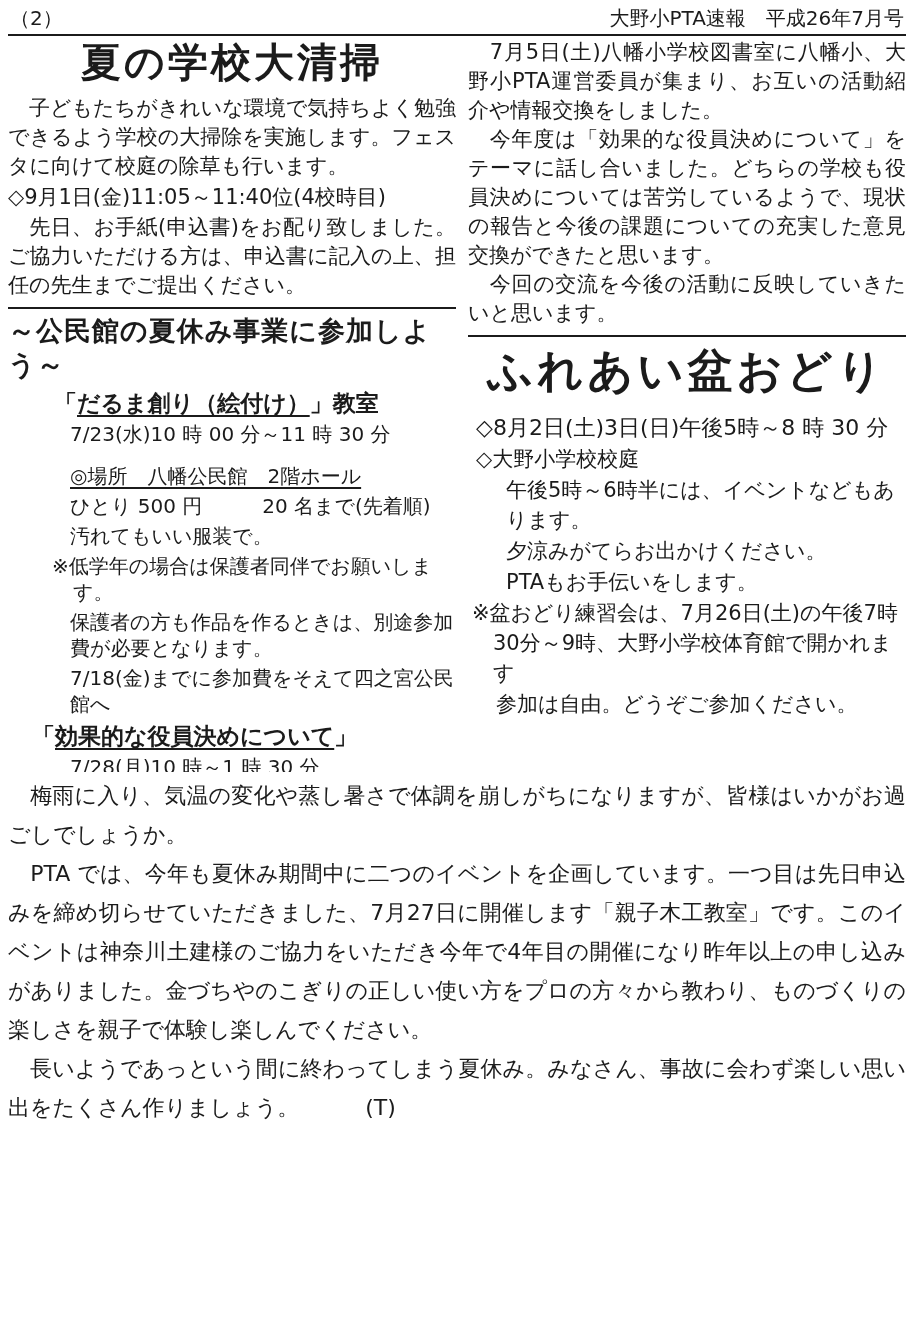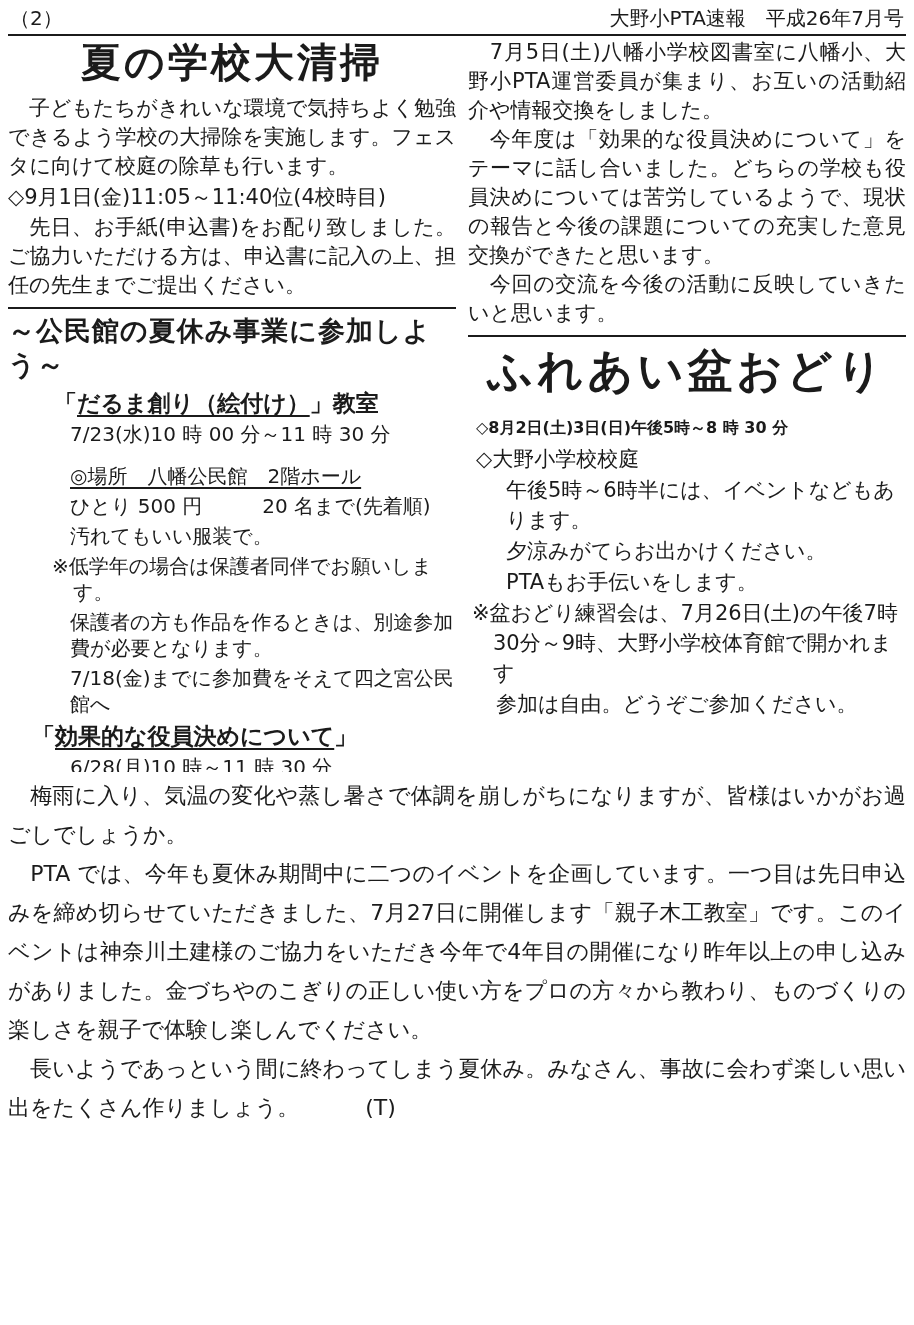--- a/index.html
+++ b/index.html
@@ -44,21 +44,21 @@
   .hang { padding-left:21px; text-indent:-21px; }
   .note1 { font-size:20px; line-height:26px; margin:0 0 4px 44px; }
   .note2 { font-size:20px; line-height:26px; margin:0 0 4px 62px; }
   
   .bon-title {
     font-family:"DejaVu Serif", serif;
     font-size:45px; font-weight:bold; text-align:center;
     letter-spacing:4px; margin:6px 0 14px 0; line-height:56px;
   }
   .bon-line { font-size:21px; line-height:30px; margin:0 0 1px 8px; }
-  .bon-date { font-weight:bold; font-size:16px; }
+  .bon-date { font-weight:normal; font-size:22px; }
   .bon-ind { margin-left:38px; }
   .bon-note { margin-left:4px; }
   .bon-note2 { margin-left:28px; }
   
   .editor { font-size:22px; line-height:39px; margin-top:4px; }
   .editor p { margin:0; text-align:justify; }
 </style>
 </head>
 <body>
 
@@ -84,21 +84,21 @@
       <div class="ev-title ev1-title"><span>「</span><span class="u">だるま創り（絵付け）</span><span>」教室</span></div>
       <div class="ev-line">7/23(水)10 時 00 分～11 時 30 分</div>
       <div class="ev-line ev-place">◎場所　八幡公民館　2階ホール</div>
       <div class="ev-line">ひとり 500 円　　　20 名まで(先着順)</div>
       <div class="ev-line">汚れてもいい服装で。</div>
       <div class="note1 hang">※低学年の場合は保護者同伴でお願いします。</div>
       <div class="note2">保護者の方も作品を作るときは、別途参加費が必要となります。</div>
       <div class="note2">7/18(金)までに参加費をそえて四之宮公民館へ</div>
 
       <div class="ev-title ev2-title"><span>「</span><span class="u">効果的な役員決めについて</span><span>」</span></div>
-      <div class="ev-line">6/28(月)10 時～11 時 30 分</div>
+      <div class="ev-line">7/28(月)10 時～1 時 30 分</div>
 
     </div>
 
     <div class="col col-r">
       <p class="body-p">　7月5日(土)八幡小学校図書室に八幡小、大野小PTA運営委員が集まり、お互いの活動紹介や情報交換をしました。</p>
       <p class="body-p">　今年度は「効果的な役員決めについて」をテーマに話し合いました。どちらの学校も役員決めについては苦労しているようで、現状の報告と今後の課題についての充実した意見交換ができたと思います。</p>
       <p class="body-p">　今回の交流を今後の活動に反映していきたいと思います。</p>
 
       <hr class="hr">
 

